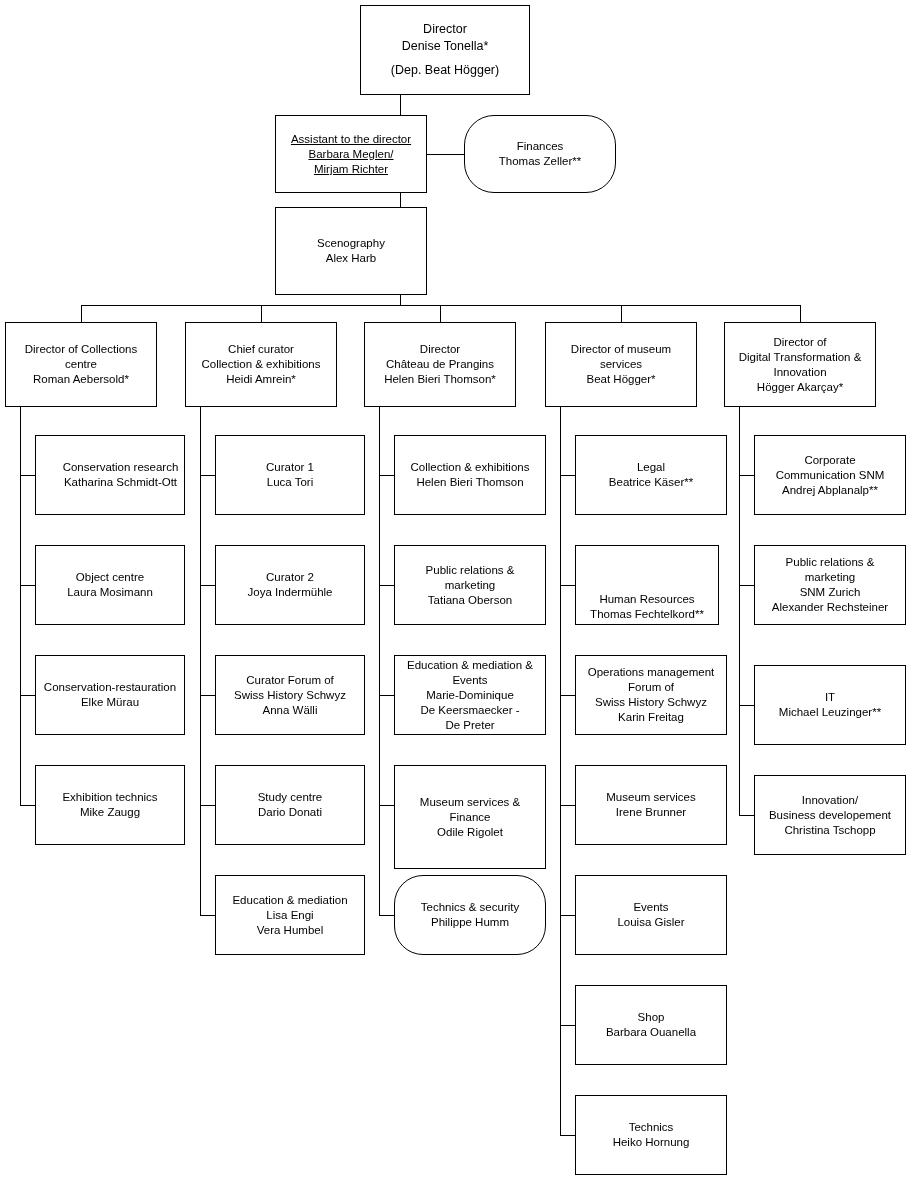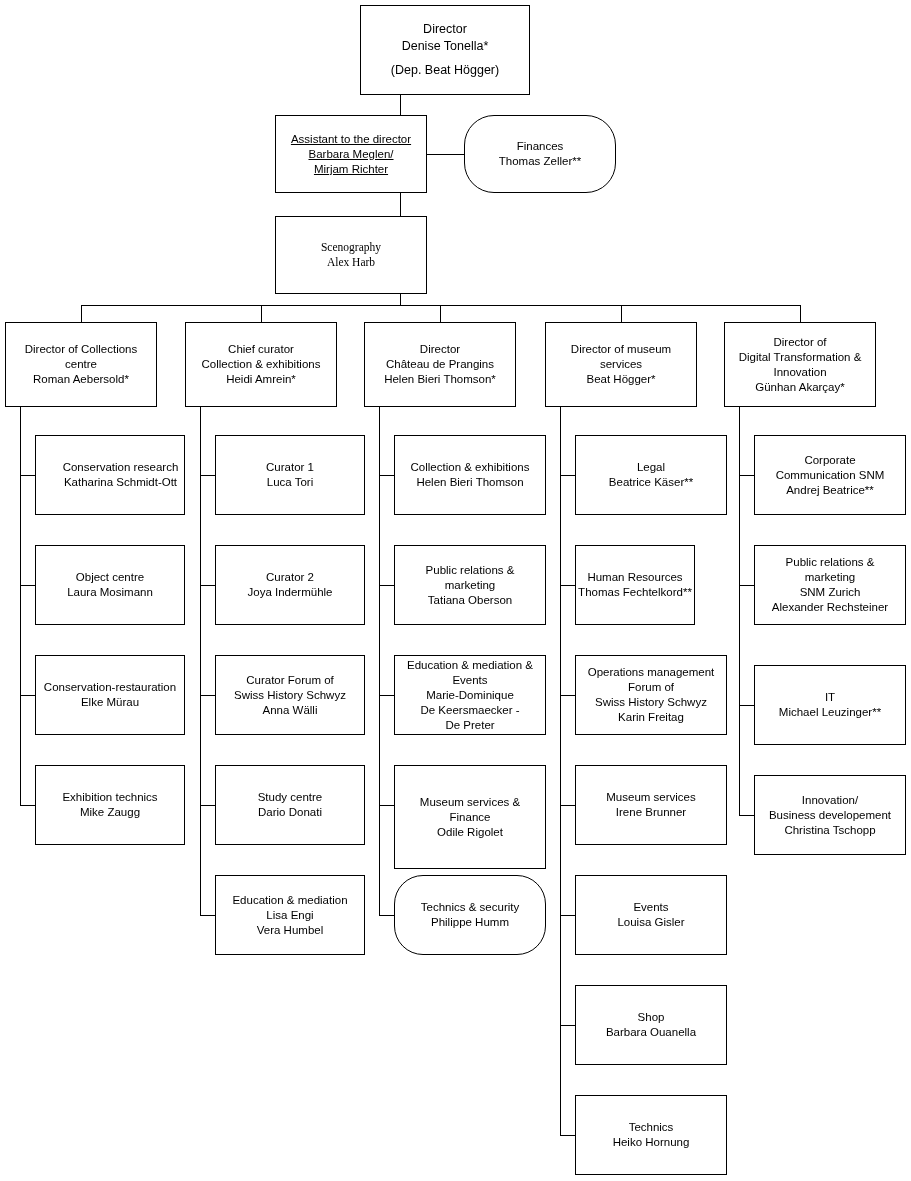--- a/index.html
+++ b/index.html
@@ -66,21 +66,21 @@
       <span class="line">Assistant to the director</span>
       <span class="line">Barbara Meglen/</span>
       <span class="line">Mirjam Richter</span>
     </div>
     <div class="conn h" style="left: 275px; top: 154px; width: 125px;"></div>
     <div class="node" style="left: 464px; top: 115px; width: 152px; height: 78px; border-radius: 30px;">
       <span class="line">Finances</span>
       <span class="line">Thomas Zeller**</span>
     </div>
     <div class="conn h" style="left: 400px; top: 154px; width: 64px;"></div>
-    <div class="node" style="left: 275px; top: 216px; width: 152px; height: 78px; font-family: Liberation Serif, serif;">
+    <div class="node" style="left: 275px; top: 207px; width: 152px; height: 88px;">
       <span class="line">Scenography</span>
       <span class="line">Alex Harb</span>
     </div>
     <div class="conn h" style="left: 275px; top: 246px; width: 125px;"></div>
     <div class="conn h" style="left: 81px; top: 305px; width: 719px;"></div>
     <div class="conn v" style="left: 81px; top: 305px; height: 17px;"></div>
     <div class="conn v" style="left: 261px; top: 305px; height: 17px;"></div>
     <div class="conn v" style="left: 440px; top: 305px; height: 17px;"></div>
     <div class="conn v" style="left: 621px; top: 305px; height: 17px;"></div>
     <div class="conn v" style="left: 800px; top: 305px; height: 17px;"></div>
@@ -182,21 +182,21 @@
     <div class="node" style="left: 545px; top: 322px; width: 152px; height: 85px;">
       <span class="line">Director of museum</span>
       <span class="line">services</span>
       <span class="line">Beat Högger*</span>
     </div>
     <div class="node" style="left: 575px; top: 435px; width: 152px; height: 80px;">
       <span class="line">Legal</span>
       <span class="line">Beatrice Käser**</span>
     </div>
     <div class="conn h" style="left: 560px; top: 475px; width: 15px;"></div>
-    <div class="node" style="left: 575px; top: 545px; width: 120px; height: 80px;">
+    <div class="node" style="left: 575px; top: 545px; width: 144px; height: 80px; justify-content: flex-end;">
       <span class="line">Human Resources</span>
       <span class="line">Thomas Fechtelkord**</span>
     </div>
     <div class="conn h" style="left: 560px; top: 585px; width: 15px;"></div>
     <div class="node" style="left: 575px; top: 655px; width: 152px; height: 80px;">
       <span class="line">Operations management</span>
       <span class="line">Forum of</span>
       <span class="line">Swiss History Schwyz</span>
       <span class="line">Karin Freitag</span>
     </div>
@@ -219,26 +219,26 @@
     <div class="node" style="left: 575px; top: 1095px; width: 152px; height: 80px;">
       <span class="line">Technics</span>
       <span class="line">Heiko Hornung</span>
     </div>
     <div class="conn h" style="left: 560px; top: 1135px; width: 15px;"></div>
     <div class="conn v" style="left: 560px; top: 407px; height: 728px;"></div>
     <div class="node" style="left: 724px; top: 322px; width: 152px; height: 85px; justify-content: center;">
       <span class="line">Director of</span>
       <span class="line">Digital Transformation &amp;</span>
       <span class="line">Innovation</span>
-      <span class="line">Günhan Akarçay*</span>
+      <span class="line">Högger Akarçay*</span>
     </div>
     <div class="node" style="left: 754px; top: 435px; width: 152px; height: 80px;">
       <span class="line">Corporate</span>
       <span class="line">Communication SNM</span>
-      <span class="line">Andrej Beatrice**</span>
+      <span class="line">Andrej Abplanalp**</span>
     </div>
     <div class="conn h" style="left: 739px; top: 475px; width: 15px;"></div>
     <div class="node" style="left: 754px; top: 545px; width: 152px; height: 80px;">
       <span class="line">Public relations &amp;</span>
       <span class="line">marketing</span>
       <span class="line">SNM Zurich</span>
       <span class="line">Alexander Rechsteiner</span>
     </div>
     <div class="conn h" style="left: 739px; top: 585px; width: 15px;"></div>
     <div class="node" style="left: 754px; top: 665px; width: 152px; height: 80px;">

